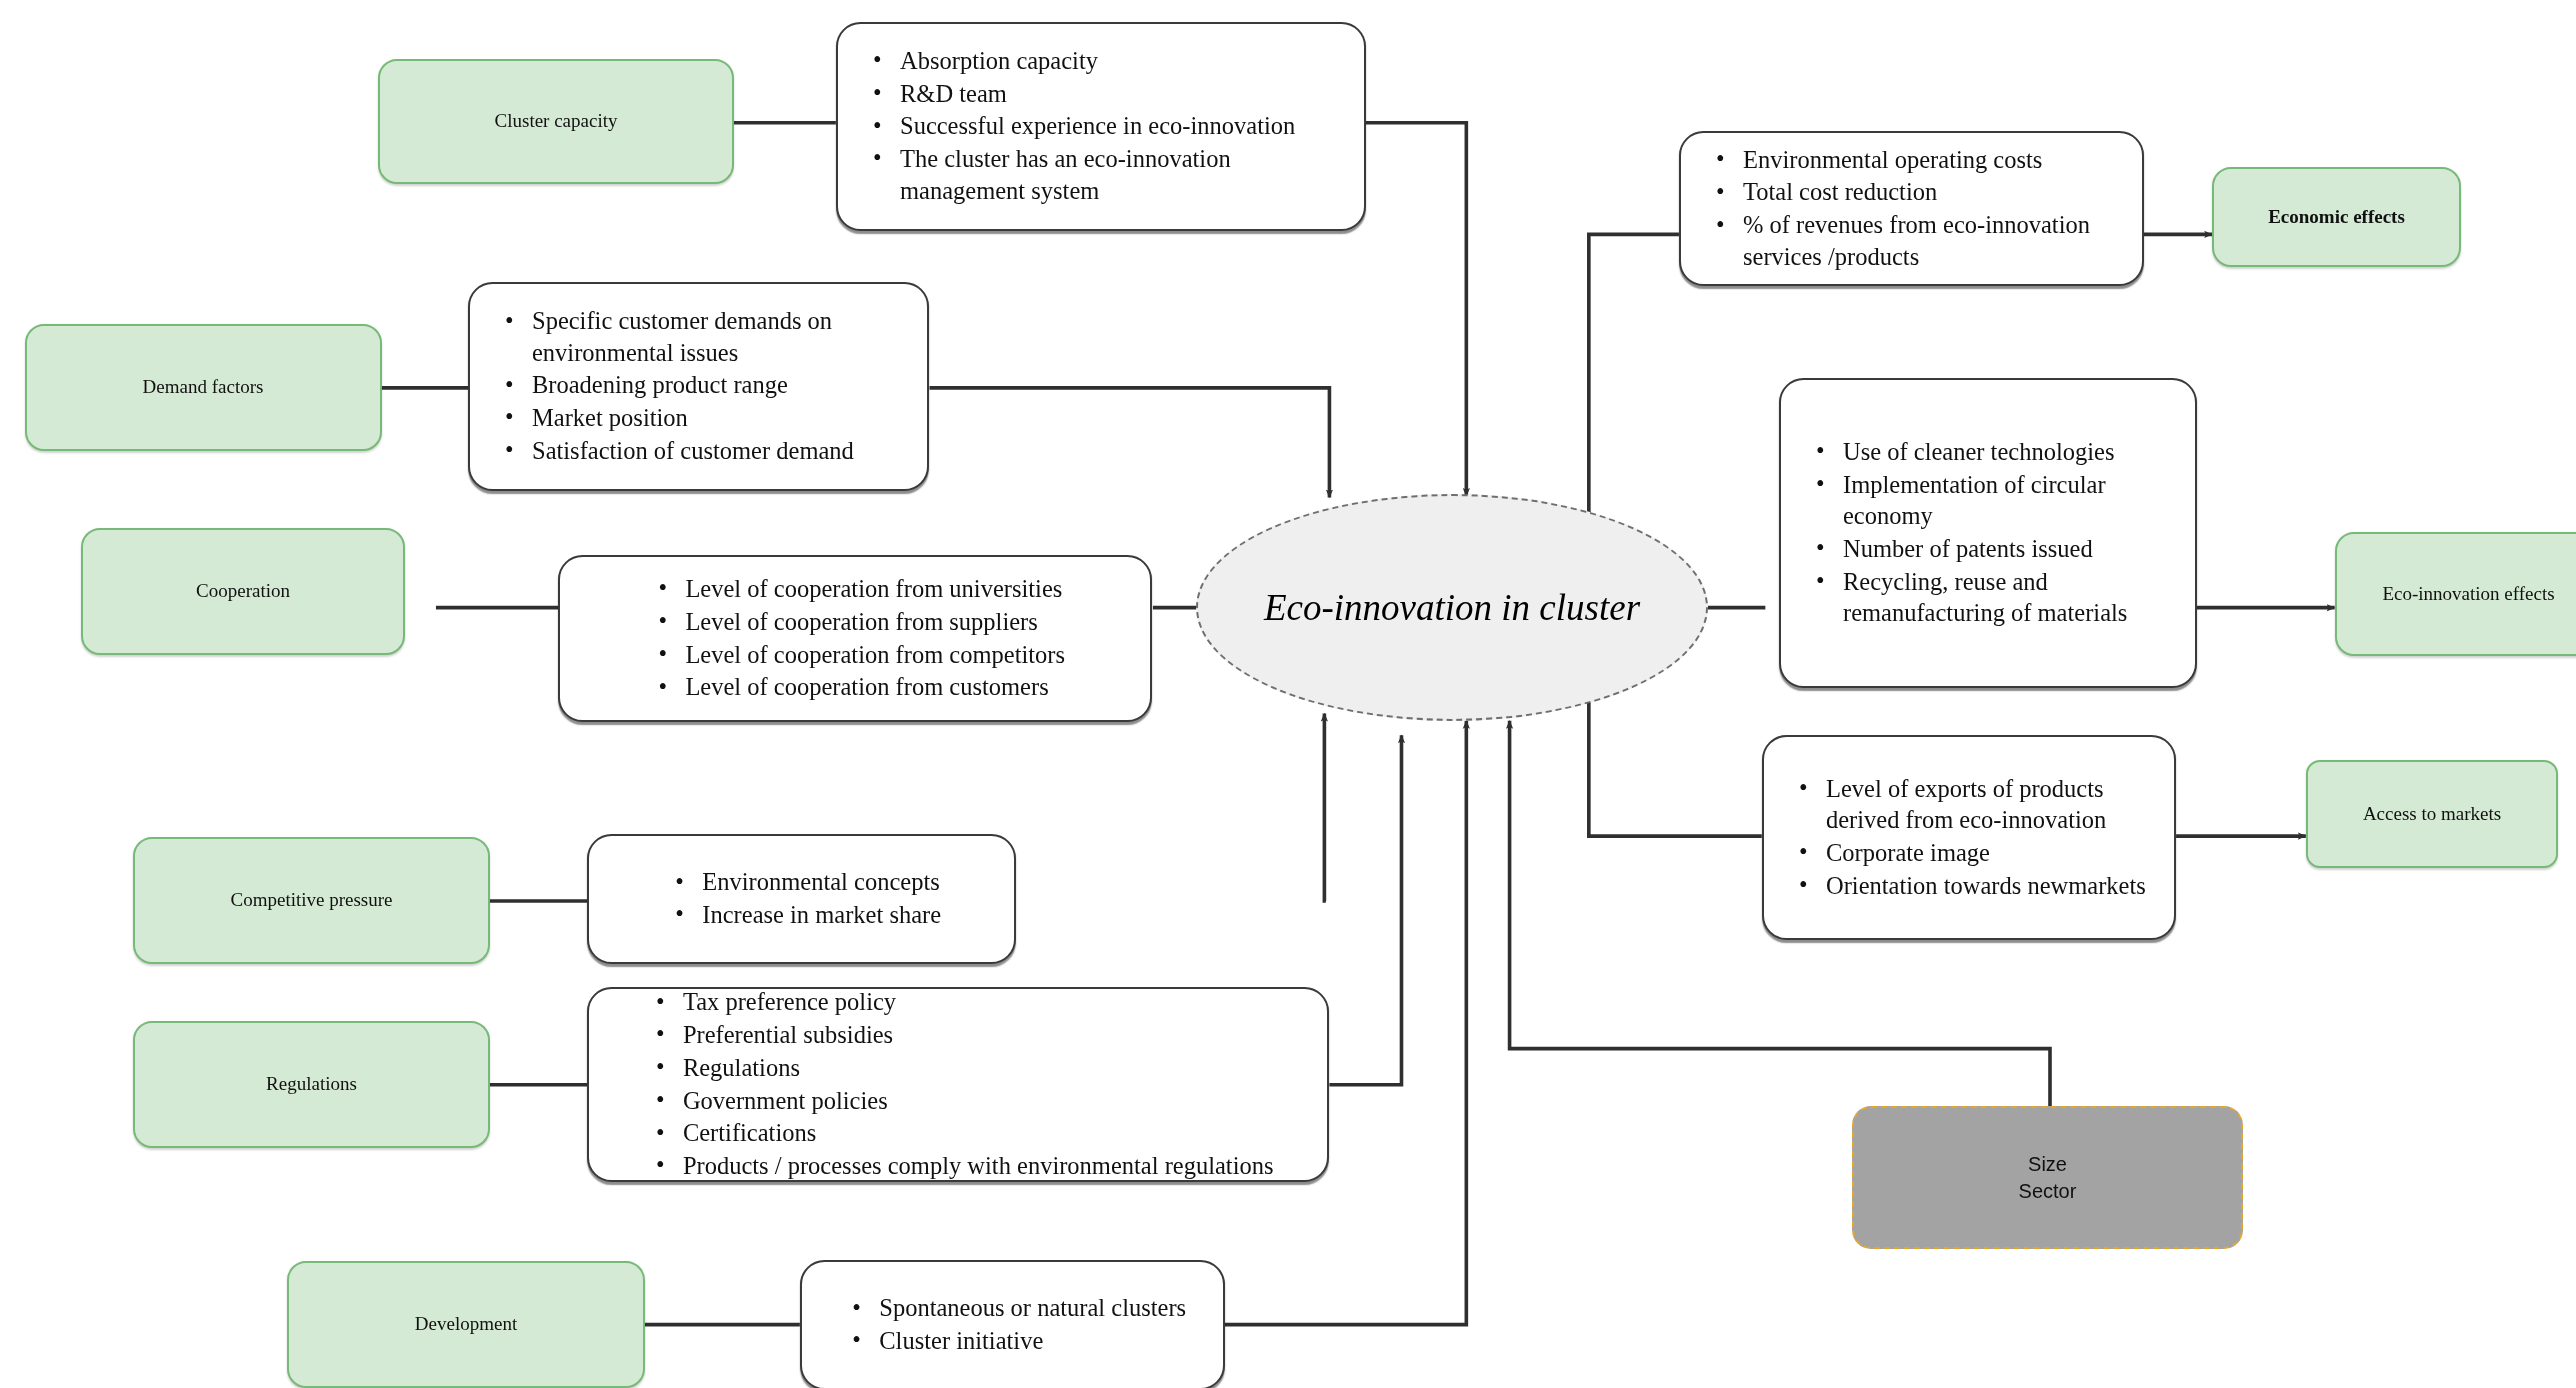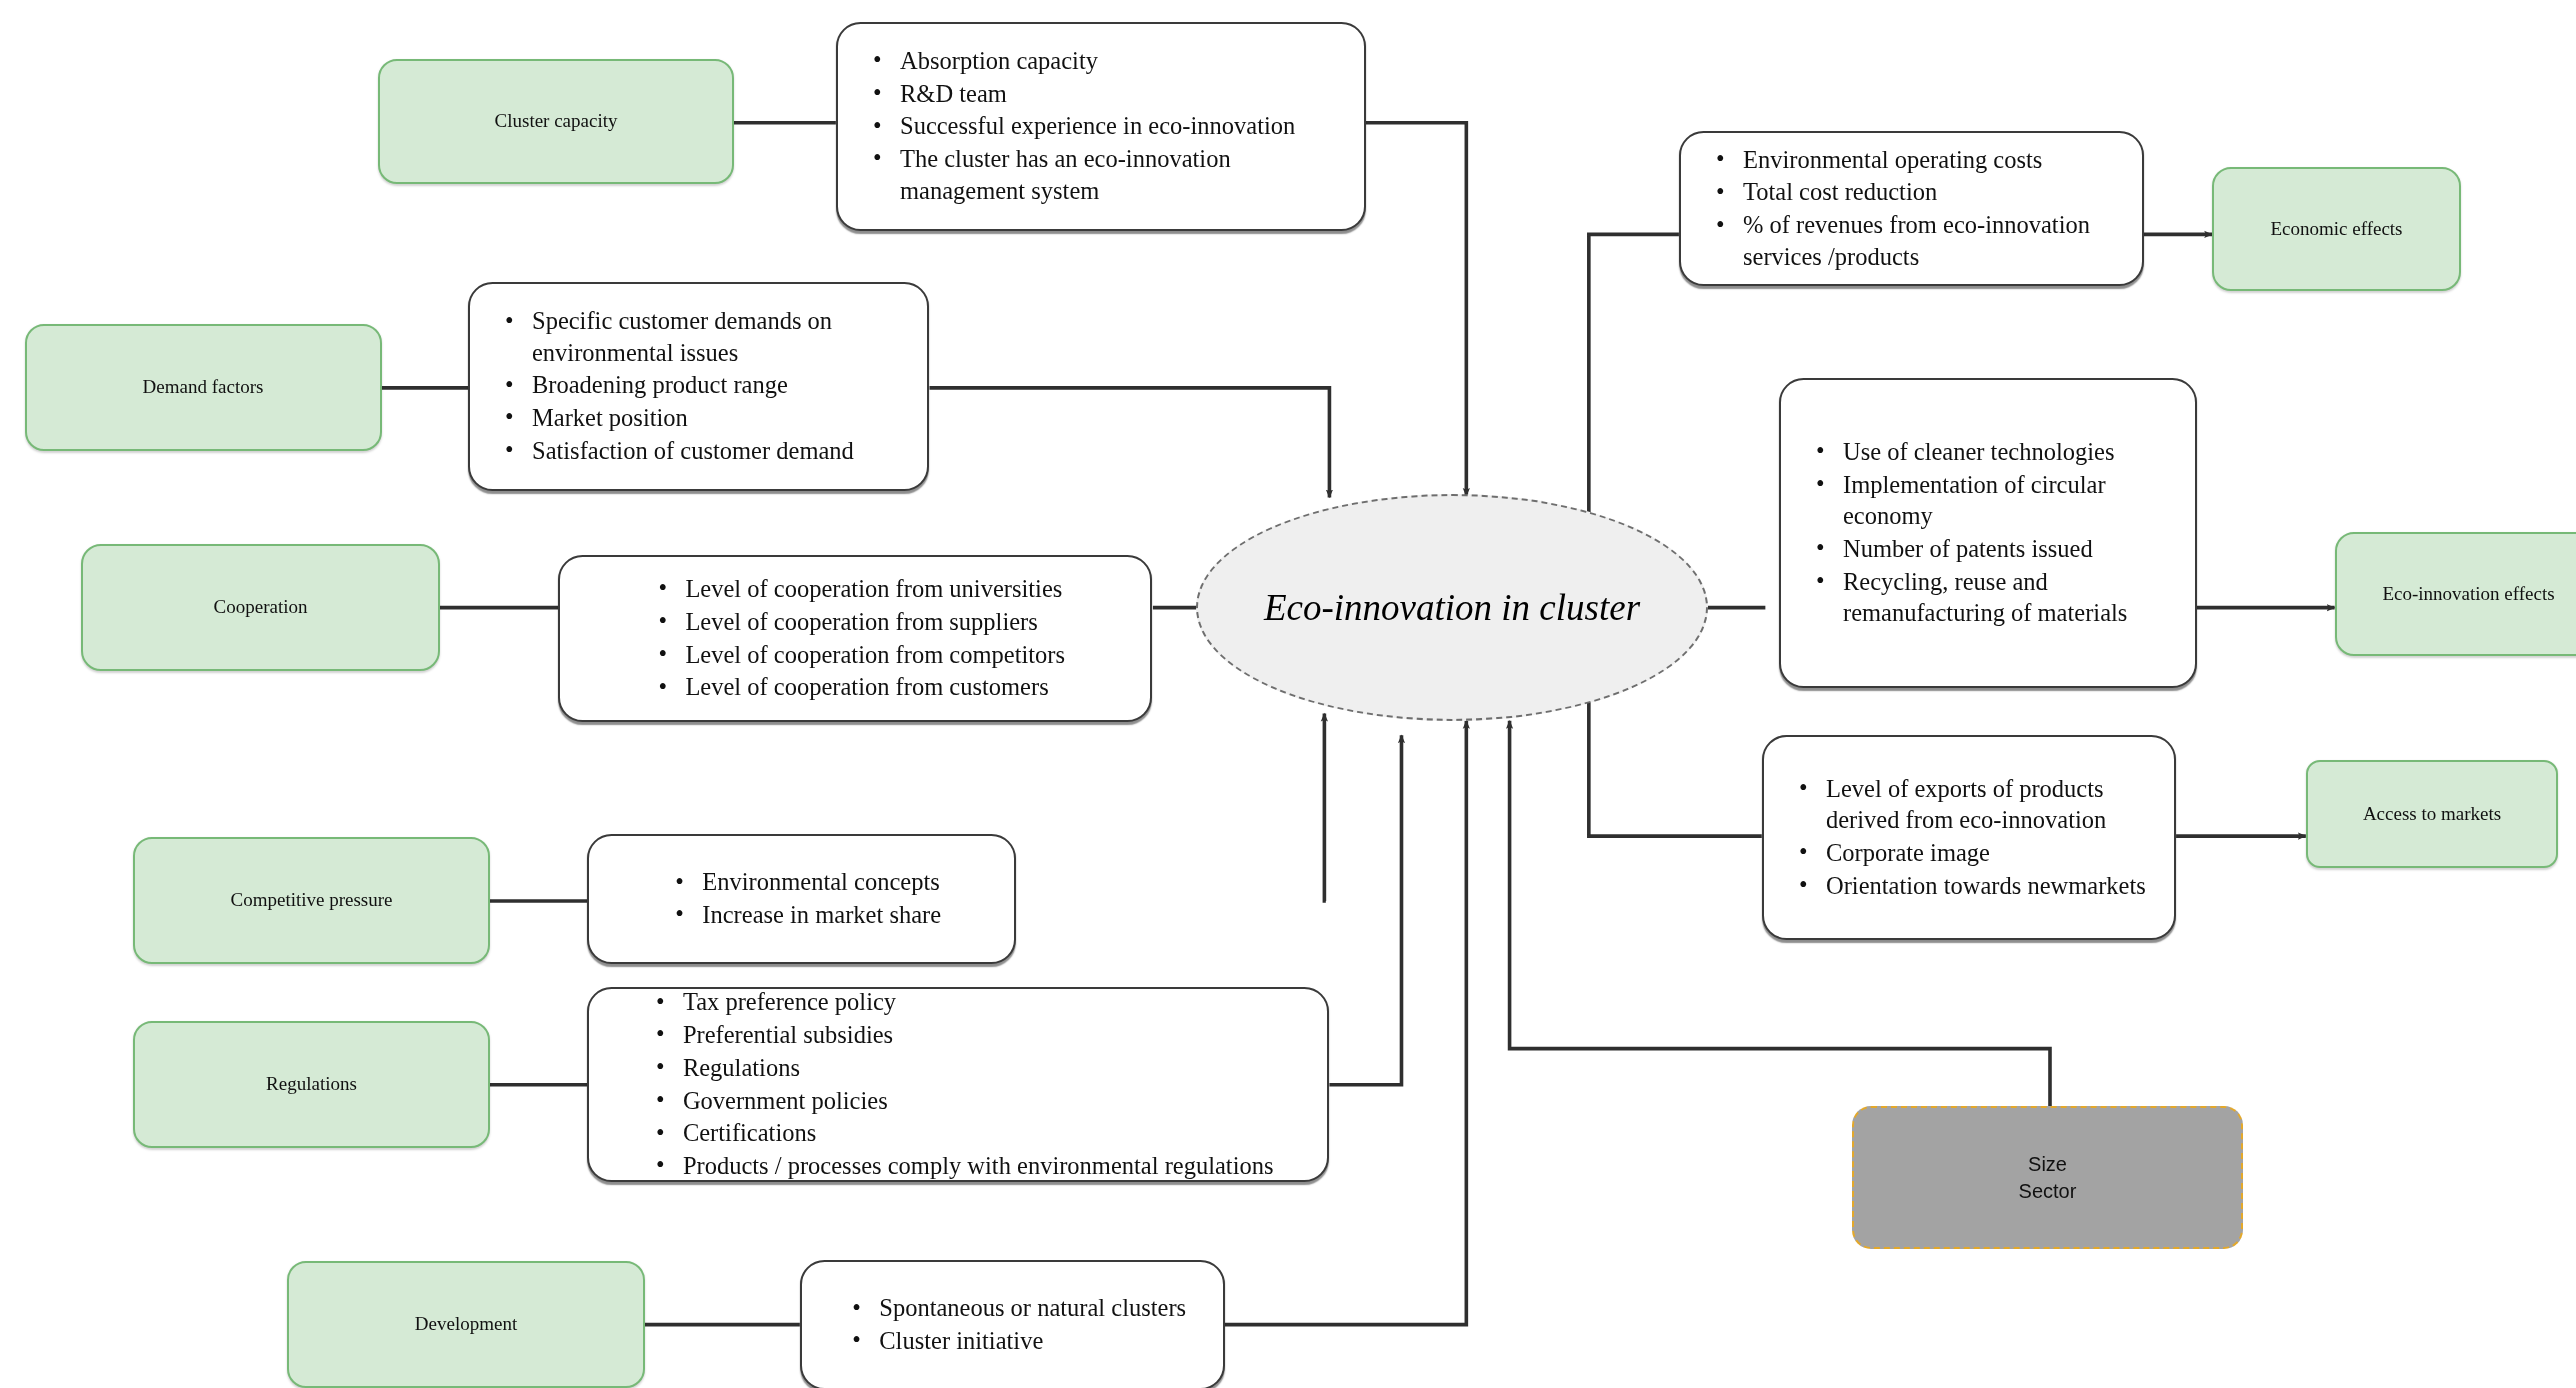--- a/index.html
+++ b/index.html
@@ -144,21 +144,21 @@
   </svg>
 
   <div class="node green-box" style="left:378px; top:59px; width:356px; height:125px;">
     <span>Cluster capacity</span>
   </div>
 
   <div class="node green-box" style="left:24.5px; top:324px; width:357px; height:127px;">
     <span>Demand factors</span>
   </div>
 
-  <div class="node green-box" style="left:81px; top:544px; width:359px; height:127px;border-radius:20px;">
+  <div class="node green-box" style="left:81px; top:528px; width:324px; height:127px;">
     <span>Cooperation</span>
   </div>
 
   <div class="node green-box" style="left:133px; top:837px; width:357px; height:127px;">
     <span>Competitive pressure</span>
   </div>
 
   <div class="node green-box" style="left:133px; top:1021px; width:357px; height:127px;">
     <span>Regulations</span>
   </div>
@@ -241,21 +241,21 @@
   </div>
 
   <div class="node list-box vcenter" style="left:1762px; top:735px; width:414px; height:205px;">
     <ul>
       <li>Level of exports of products derived from eco-innovation</li>
       <li>Corporate image</li>
       <li>Orientation towards newmarkets</li>
     </ul>
   </div>
 
-  <div class="node green-box" style="left:2212px; top:167px; width:249px; height:124px;">
+  <div class="node green-box" style="left:2212px; top:167px; width:249px; height:100px;font-weight:bold;">
     <span>Economic effects</span>
   </div>
 
   <div class="node green-box" style="left:2335px; top:532px; width:267px; height:124px;">
     <span>Eco-innovation effects</span>
   </div>
 
   <div class="node green-box" style="left:2306px; top:760px; width:252px; height:108px;border-radius:14px;">
     <span>Access to markets</span>
   </div>

